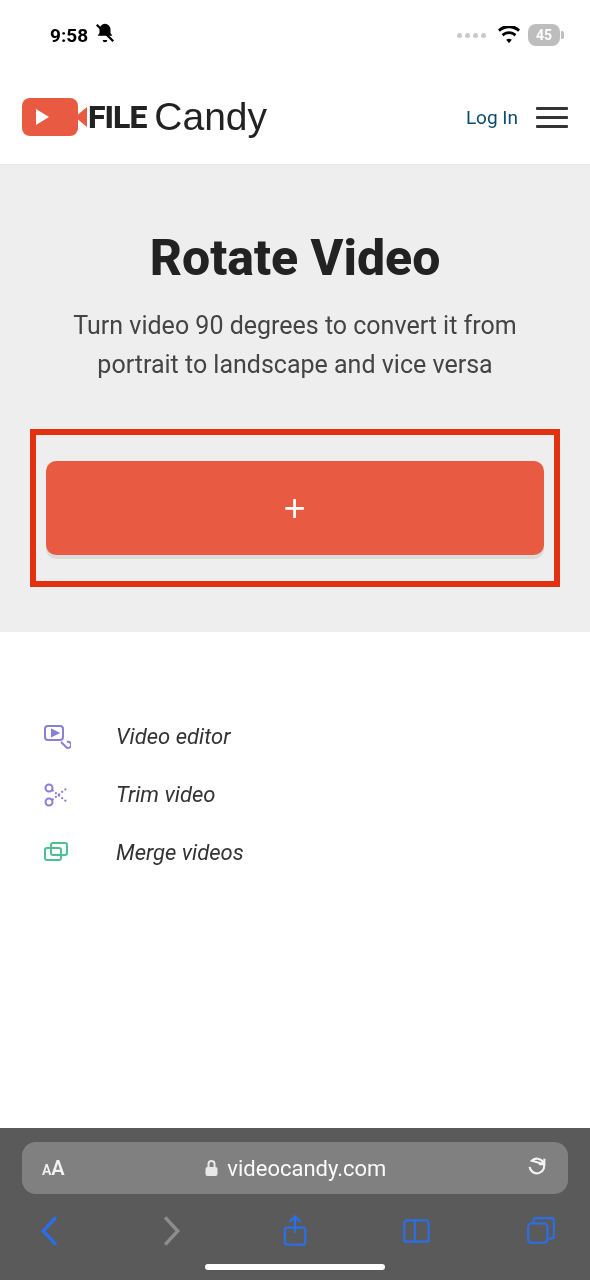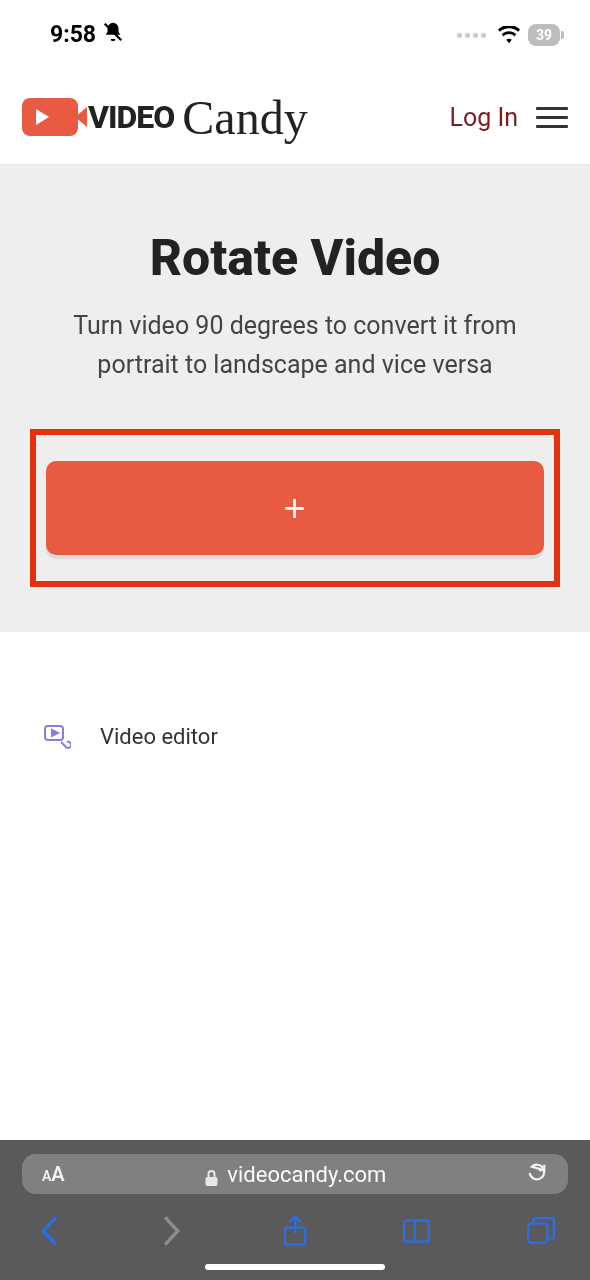--- a/index.html
+++ b/index.html
@@ -14,24 +14,25 @@
 
 
 .status-bar {
   height: 70px;
   display: flex;
   align-items: center;
   justify-content: space-between;
   padding: 0 30px 0 50px;
 }
 .status-time {
-  font-size: 23px;
+  font-size: 19px;
   font-weight: 700;
   color: #000;
   display: flex;
+  align-items: center;
   gap: 6px;
 }
 .status-right {
   display: flex;
   align-items: center;
   gap: 8px;
 }
 .dots {
   display: flex;
   gap: 3px;
@@ -107,29 +108,29 @@
   border-top: 10px solid transparent;
   border-bottom: 10px solid transparent;
 }
 .logo-text {
   font-size: 32px;
   font-weight: 800;
   letter-spacing: -1px;
   color: #222;
 }
 .logo-script {
-  font-family: Liberation Serif, serif;
-  font-size: 48px;
+  font-family: Liberation Sans, sans-serif;
+  font-size: 39px;
   font-weight: 400;
   color: #222;
   margin-left: -2px;
 }
 .login-link {
-  font-size: 25px;
-  color: #7f1d1d;
+  font-size: 19px;
+  color: #0c4a6e;
   margin-left: auto;
 }
 .signup-btn {
   background: #5cc13b;
   color: #fff;
   font-size: 20px;
   font-weight: 600;
   padding: 11px 20px;
   border-radius: 6px;
   border: none;
@@ -194,22 +195,23 @@
   line-height: 1;
 }
 
 
 .tool-list {
   padding: 76px 42px 0;
 }
 .tool-item {
   display: flex;
   align-items: flex-start;
-  gap: 28px;
+  gap: 44px;
   padding: 16px 0;
+  font-style: italic;
 }
 .tool-icon {
   width: 30px;
   height: 26px;
   display: flex;
   align-items: center;
   justify-content: center;
 }
 .tool-label {
   font-size: 22px;
@@ -222,38 +224,38 @@
   bottom: 0;
   left: 0;
   right: 0;
   background: #5a5a5a;
   padding-top: 14px;
 }
 .url-bar {
   margin: 0 22px;
   background: #808080;
   border-radius: 14px;
-  height: 40px;
+  height: 52px;
   display: flex;
   align-items: center;
   padding: 0 20px;
   gap: 12px;
 }
 .aa-icon {
   color: #f2f2f2;
   font-size: 18px;
   font-weight: 600;
 }
 .url-text {
   flex: 1;
   text-align: center;
   color: #fafafa;
   font-size: 22px;
   display: flex;
-  align-items: flex-end;
+  align-items: center;
   justify-content: center;
   gap: 8px;
 }
 .refresh-icon {
   color: #f2f2f2;
 }
 .toolbar {
   display: flex;
   justify-content: space-between;
   align-items: center;
@@ -286,28 +288,28 @@
         <span></span>
         <span></span>
         <span></span>
         <span></span>
       </div>
     <span class="wifi-icon">
       <svg width="22" height="18" viewBox="0 0 24 18" fill="#000">
           <path d="M12 18l3-3.8c-1.7-1.6-4.3-1.6-6 0L12 18zm-6-7.5c3.3-3.3 8.7-3.3 12 0l2-2.5c-4.4-4.3-11.6-4.3-16 0l2 2.5zm-4-5c5.5-5.3 14.5-5.3 20 0l2-2.5C17.2-3.7 6.8-3.7 0 3l2 2.5z"></path>
         </svg>
     </span>
-    <div class="battery"><span>39</span></div>
+    <div class="battery"><span>45</span></div>
   </div>
 </div>
 
 <div class="app-header">
   <div class="logo-wrap">
     <div class="logo-mark"></div>
-    <span class="logo-text">VIDEO</span>
+    <span class="logo-text">FILE</span>
     <span class="logo-script">Candy</span>
   </div>
   <span class="login-link">Log In</span>
   <div class="hamburger">
       <span></span>
       <span></span>
       <span></span>
     </div>
 </div>
 
@@ -325,20 +327,40 @@
   <div class="tool-item">
     <span class="tool-icon">
       <svg width="28" height="26" viewBox="0 0 28 26" fill="none" stroke="#8a7fd6" stroke-width="2">
           <rect x="2" y="2" width="18" height="14" rx="3"></rect>
           <polygon points="9,6 15,9 9,12" fill="#8a7fd6"></polygon>
           <path d="M18 18 l6 6 M24 18 a3 3 0 1 1 -1 5" stroke="#8a7fd6"></path>
         </svg>
     </span>
     <span class="tool-label">Video editor</span>
   </div>
+  <div class="tool-item">
+    <span class="tool-icon">
+      <svg width="28" height="26" viewBox="0 0 28 26" fill="none" stroke="#8a7fd6" stroke-width="2">
+          <circle cx="6" cy="6" r="3.5"></circle>
+          <circle cx="6" cy="20" r="3.5"></circle>
+          <line x1="9" y1="8" x2="24" y2="20" stroke-dasharray="2 2"></line>
+          <line x1="9" y1="18" x2="24" y2="6" stroke-dasharray="2 2"></line>
+        </svg>
+    </span>
+    <span class="tool-label">Trim video</span>
+  </div>
+  <div class="tool-item">
+    <span class="tool-icon">
+      <svg width="28" height="26" viewBox="0 0 28 26" fill="none" stroke="#4cc090" stroke-width="2">
+          <rect x="2" y="8" width="16" height="12" rx="2"></rect>
+          <rect x="8" y="3" width="16" height="12" rx="2"></rect>
+        </svg>
+    </span>
+    <span class="tool-label">Merge videos</span>
+  </div>
 </div>
 
 <div class="browser-chrome">
   <div class="url-bar">
     <span class="aa-icon">
       <span style="font-size:14px">A</span><span style="font-size:20px">A</span>
     </span>
     <span class="url-text">
       <svg width="15" height="18" viewBox="0 0 14 18" fill="#e8e8e8">
           <rect x="1" y="8" width="12" height="9" rx="2"></rect>

